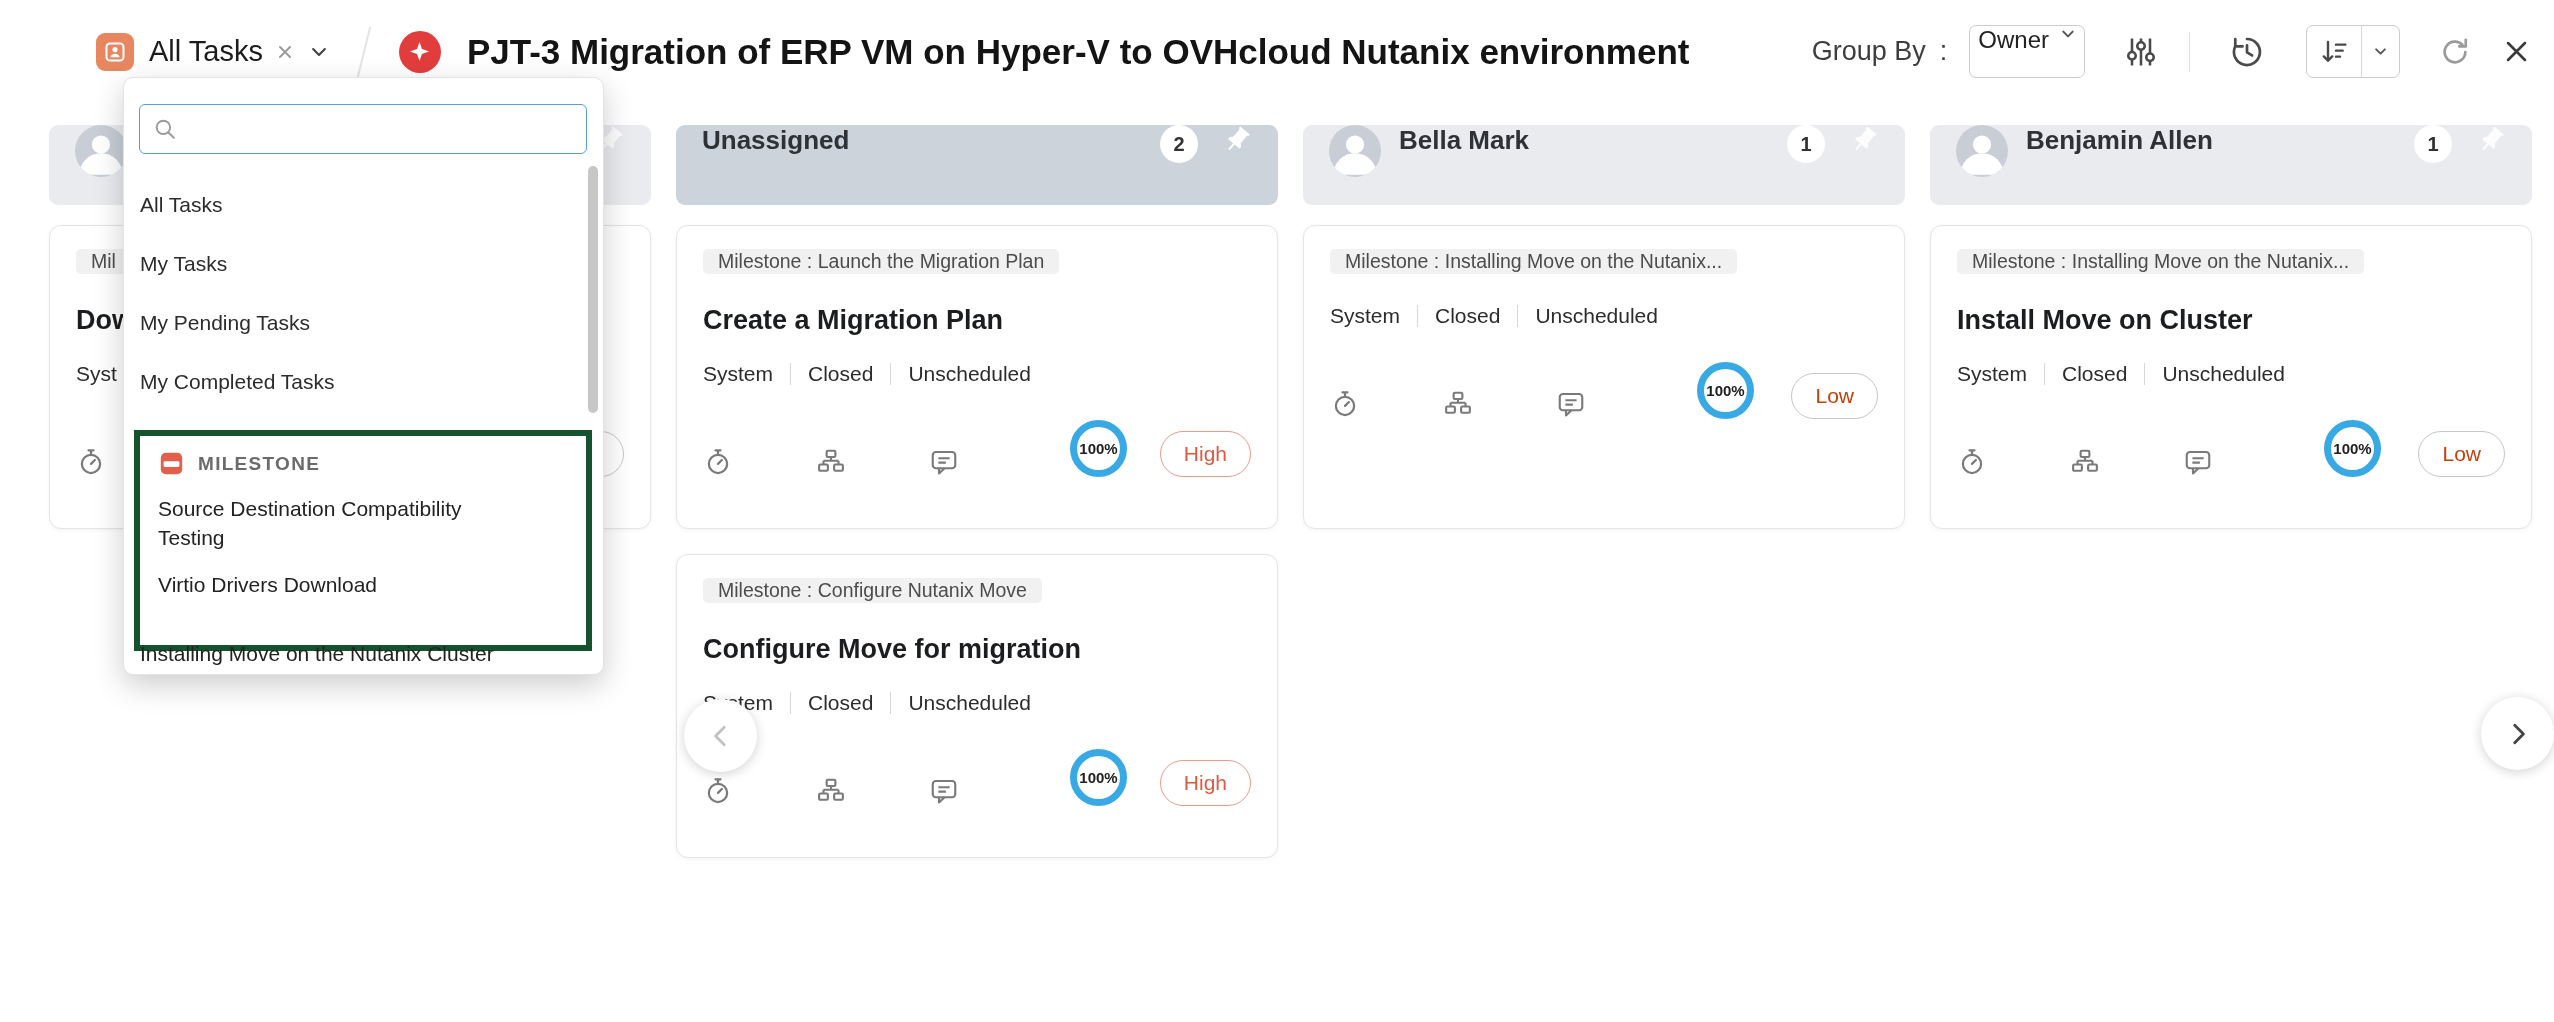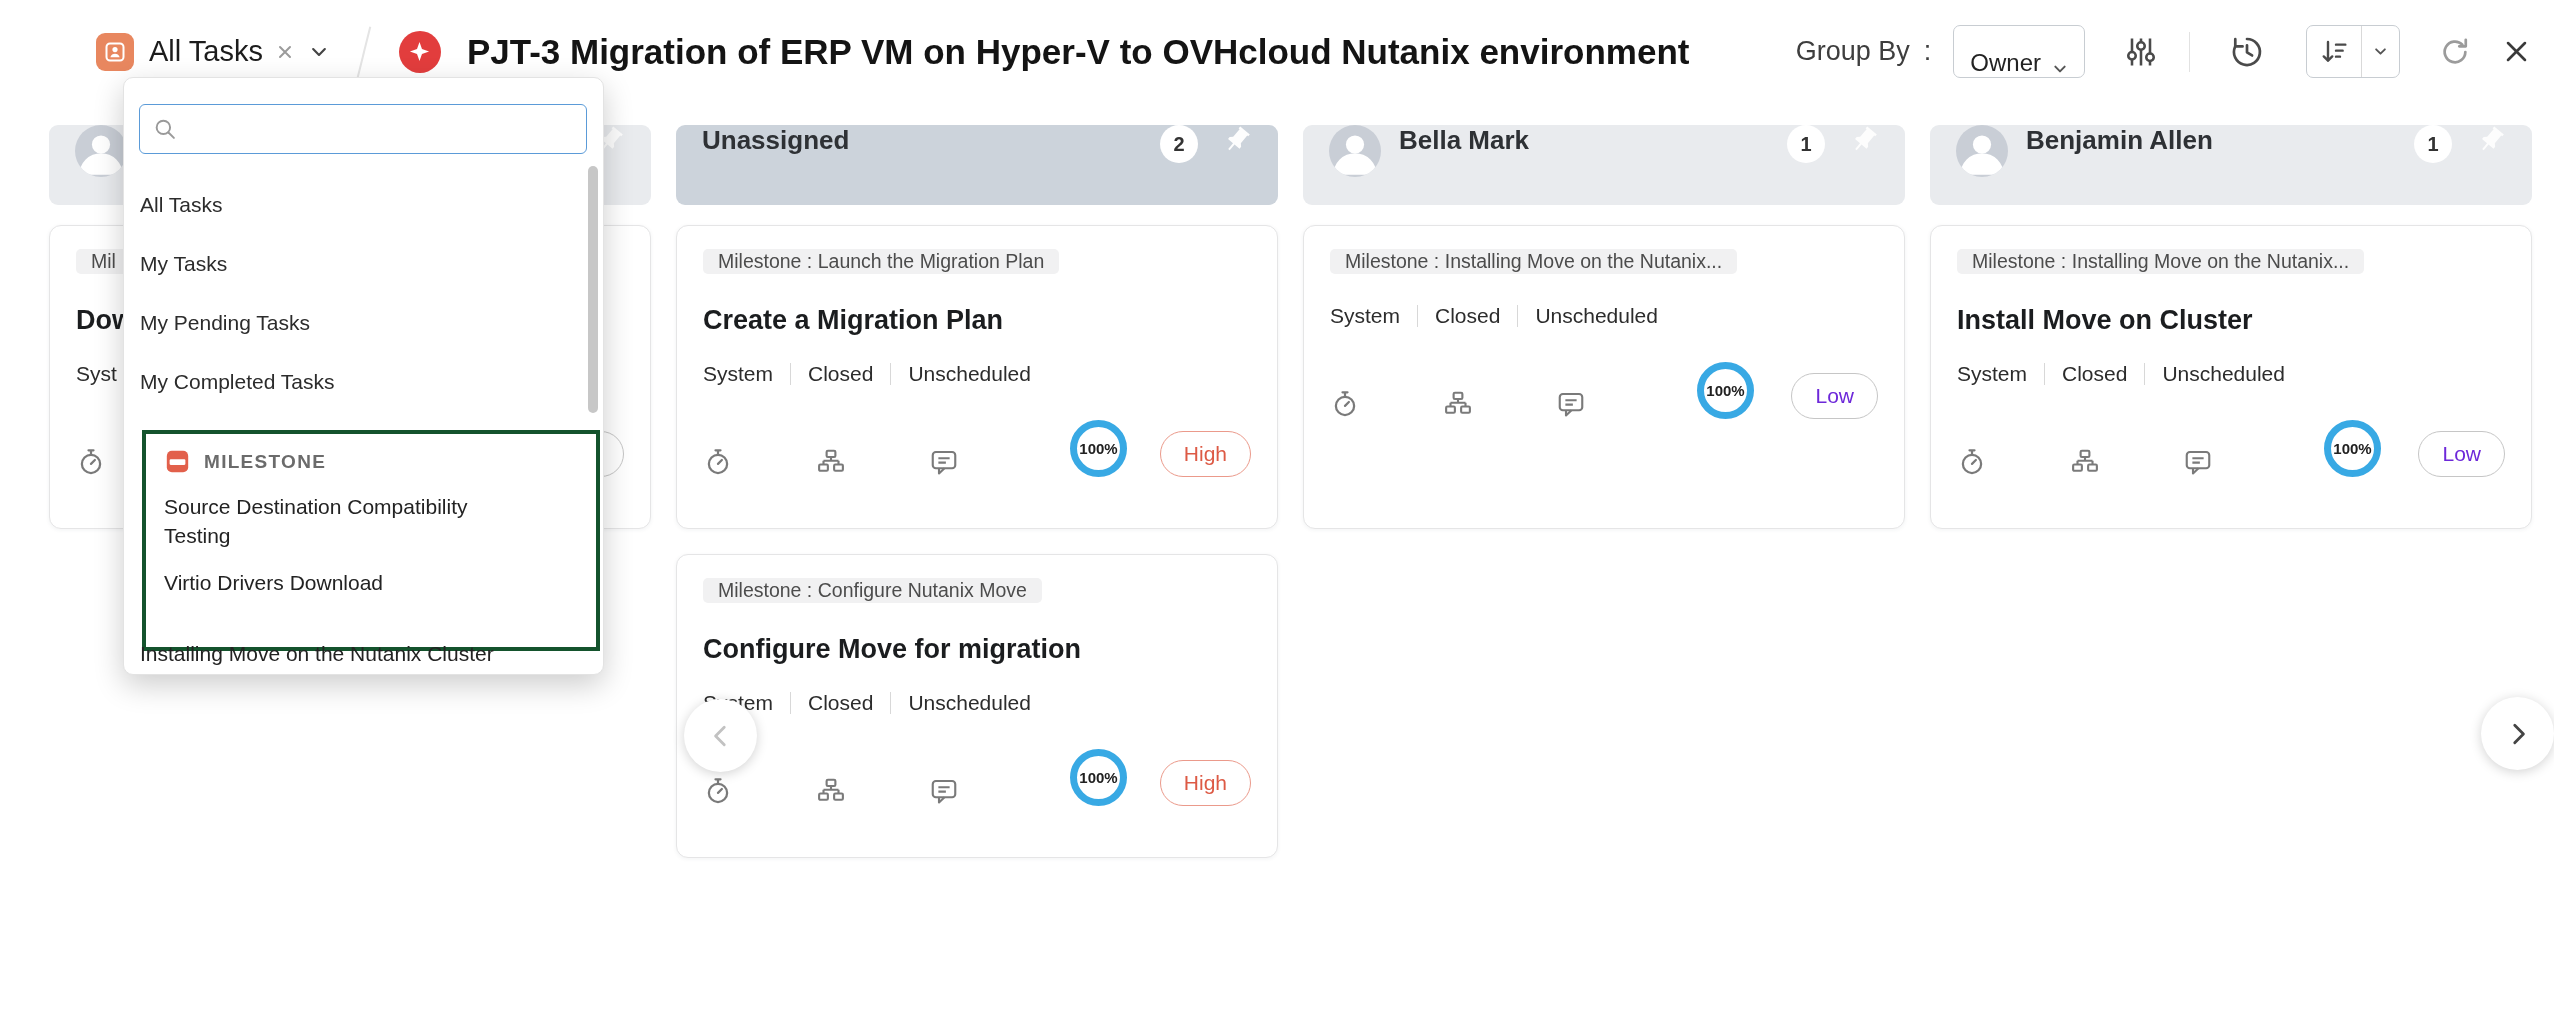--- a/index.html
+++ b/index.html
@@ -19,21 +19,21 @@
   .view-close { margin-left:12px; cursor:pointer; }
   .view-caret { margin-left:14px; cursor:pointer; }
   .tb-sep { width:2px; height:52px; background:#e4e4e4; margin:0 34px; transform:rotate(14deg); }
   .proj-icon { width:42px; height:42px; border-radius:50%; background:#e23d3d;
     display:flex; align-items:center; justify-content:center; flex:none; }
   .proj-title { font-size:35px; font-weight:700; color:#141414; margin-left:26px; white-space:nowrap; }
   .tb-right { margin-left:auto; display:flex; align-items:center; }
   .groupby-label { font-size:27px; color:#3e3e3e; white-space:nowrap; }
   .groupby-colon { font-size:27px; color:#3e3e3e; margin-left:14px; }
   .owner-btn { margin-left:22px; height:53px; border:1px solid #c8cdd2; border-radius:7px;
-    display:flex; align-items:flex-end; padding:0 16px; background:#fff; cursor:pointer; }
+    display:flex; align-items:flex-start; padding:0 8px; background:#fff; cursor:pointer; }
   .owner-btn span { font-size:24px; color:#232323; }
   .owner-btn svg { margin-left:11px; }
   .tb-icon { margin-left:38px; cursor:pointer; }
   .tb-vsep { width:1px; height:40px; background:#e2e2e2; margin-left:30px; }
   .sort-box { margin-left:40px; height:53px; border:1px solid #c8cdd2; border-radius:7px;
     display:flex; align-items:stretch; background:#fff; }
   .sort-box .seg { display:flex; align-items:center; padding:0 11px; cursor:pointer; }
   .sort-box .seg + .seg { border-left:1px solid #d9d9d9; }
 
   
@@ -55,42 +55,42 @@
   .card-title { margin-top:27px; font-size:27px; font-weight:700; color:#1b1d1f; white-space:nowrap; overflow:hidden; }
   .meta { margin-top:26px; display:flex; align-items:center; font-size:21px; color:#2c2c2c; }
   .meta .msep { width:1px; height:22px; background:#d8d8d8; margin:0 17px; }
   .card-footer { margin-top:34px; display:flex; align-items:flex-end;gap:32px; }
   .cf-icon { margin-right:51px; cursor:pointer; }
   .progress { width:57px; height:57px; border:7px solid #38a9e4; border-radius:50%; margin-left:28px;
     display:flex; align-items:center; justify-content:center; font-size:15px; font-weight:700; color:#212121; background:#fff; }
   .pill { margin-left:auto; height:46px; min-width:44px; border-radius:24px; padding:0 23px;
     display:flex; align-items:center; justify-content:center; font-size:21px; background:#fff; }
   .pill.high { color:#dd5a45; border:1px solid #eb9a8b; }
-  .pill.low  { color:#6d28d9;    border:1px solid #c6c6c6; }
+  .pill.low  { color:#c2410c;    border:1px solid #c6c6c6; }
 
   
   .nav-arrow { position:absolute; width:73px; height:73px; border-radius:50%; background:#fff;
     box-shadow:0 2px 12px rgba(0,0,0,.18); display:flex; align-items:center; justify-content:center;
     cursor:pointer; z-index:40; }
   .nav-left  { left:684px; top:699px; }
   .nav-right { left:2481px; top:697px; }
 
   
   .panel { position:absolute; left:123px; top:77px; width:481px; height:598px; background:#fff;
     border:1px solid #e3e3e3; border-radius:10px; box-shadow:0 10px 30px rgba(0,0,0,.2);
     overflow:hidden; z-index:50; }
   .search-box { position:absolute; left:15px; top:26px; width:448px; height:50px;
     border:1px solid #5b9bd8; border-radius:6px; display:flex; align-items:center; padding:0 12px; }
   .search-box input { flex:1; border:none; outline:none; font-size:21px; color:#333; margin-left:10px;
     font-family:"Liberation Sans", sans-serif; background:transparent; }
   .dd-list { position:absolute; left:0; top:97px; right:0; }
   .dd-item { height:59px; display:flex; align-items:center; padding-left:16px; font-size:21px; color:#2c2c2c; cursor:pointer; }
   .scroll-thumb { position:absolute; right:5px; top:88px; width:10px; height:247px; background:#c7c7c7; border-radius:5px; cursor:pointer; }
-  .red-box { position:absolute; left:18px; top:352px; width:458px; height:221px;
-    border:4px solid #14532d; padding:14px 18px; }
+  .red-box { position:absolute; left:10px; top:352px; width:458px; height:221px;
+    border:6px solid #14532d; padding:14px 18px; }
   .ms-header { display:flex; align-items:center; }
   .ms-title { margin-left:13px; font-size:19px; font-weight:700; color:#6b6b6b; letter-spacing:1.3px; }
   .ms-item { margin-top:18px; font-size:21px; color:#232323; line-height:1.38; cursor:pointer; }
   .ms-item.wrap { max-width:360px; }
   .clipped-item { position:absolute; left:16px; top:564px; font-size:21px; color:#232323; white-space:nowrap; cursor:pointer; }
 </style>
 </head>
 <body>
 
 <div class="topbar">

